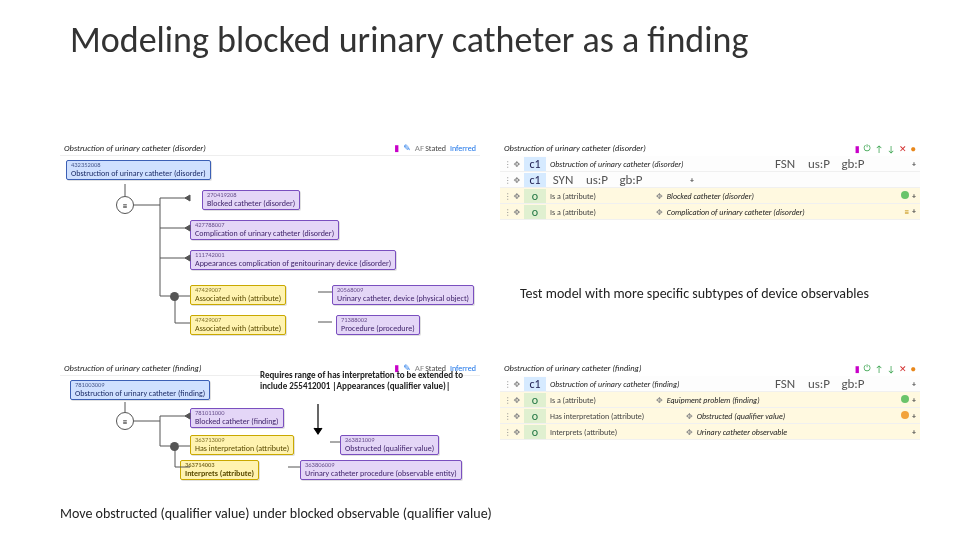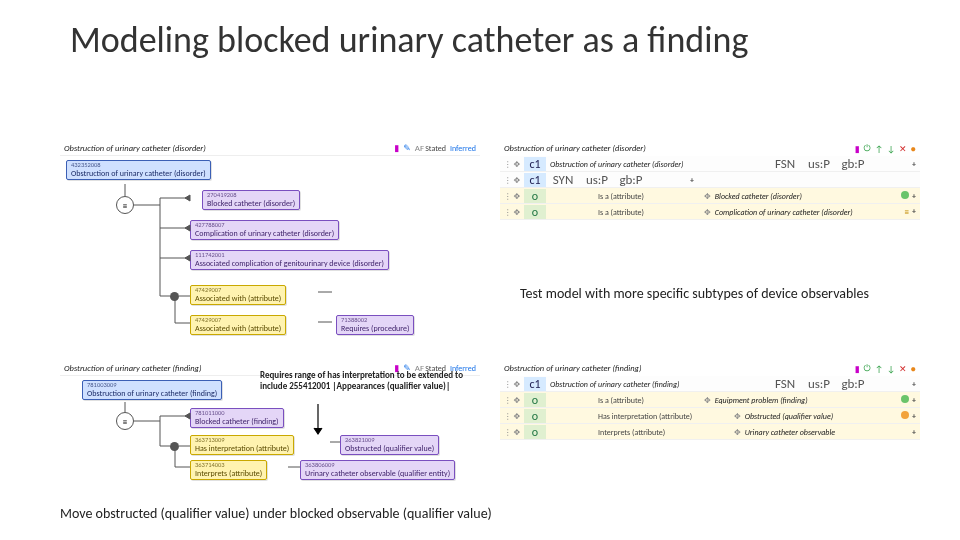--- a/index.html
+++ b/index.html
@@ -69,21 +69,21 @@
 
   
   .tbl { position:absolute; font-size:8px; }
   .trow { display:flex; align-items:center; height:16px; border-bottom:1px solid #f0f0f0; background:#fdfdfd; }
   .trow.lbl { background:#fff9e0; }
   .trow .handles { width:24px; display:flex; gap:2px; justify-content:center; color:#888; }
   .trow .tag { width:22px; text-align:center; font-size:12px; }
   .trow .tag.c1 { background:#d6eaff; color:#225; }
   .trow .tag.o  { background:#e0f0d0; color:#274; }
   .trow .txt { flex:1; padding:0 4px; font-style:italic; color:#222; }
-  .trow .txt.norm{ font-style:normal; color:#444;margin-left:48px;}
+  .trow .txt.norm{ font-style:normal; color:#444;}
   .trow .col { width:34px; text-align:center; font-size:13px; color:#555;}
   .trow .endcap{ width:50px; display:flex; justify-content:flex-end; gap:3px; padding-right:4px;}
   .pill-dot{ width:8px;height:8px;border-radius:50%; display:inline-block;}
   .pill-dot.green{background:#6ac46a;}
   .pill-dot.orange{background:#f2a33c;}
   .plus{ color:#444; font-weight:bold; }
   .eq-mini{ font-size:9px; color:#c08a00;}
 
   .annot {
     position:absolute;
@@ -117,36 +117,40 @@
   <div class="dbox purple" style="left:130px; top:50px;margin-left:12px;">
     <small>270419208</small>
     <span>Blocked catheter (disorder)</span>
   </div>
   <div class="dbox purple" style="left:130px; top:80px;">
     <small>427788007</small>
     <span>Complication of urinary catheter (disorder)</span>
   </div>
   <div class="dbox purple" style="left:130px; top:110px;">
     <small>111742001</small>
-    <span>Associated complication of genitourinary device (disorder)</span>
+    <span>Appearances complication of genitourinary device (disorder)</span>
   </div>
 
   <div class="dot" style="left:110px; top:152px;"></div>
 
   <div class="dbox yellow" style="left:130px; top:145px;">
     <small>47429007</small>
     <span>Associated with (attribute)</span>
   </div>
+  <div class="dbox purple" style="left:272px; top:145px;">
+    <small>20568009</small>
+    <span>Urinary catheter, device (physical object)</span>
+  </div>
   <div class="dbox yellow" style="left:130px; top:175px;">
     <small>47429007</small>
     <span>Associated with (attribute)</span>
   </div>
   <div class="dbox purple" style="left:276px; top:175px;">
     <small>71388002</small>
-    <span>Requires (procedure)</span>
+    <span>Procedure (procedure)</span>
   </div>
 
   <svg class="wires" width="420" height="210">
     <g stroke="#555" stroke-width="1" fill="none">
       <path d="M65 44 V56"></path>
       <path d="M74 65 H100 V58 H130"></path>
       <path d="M100 65 V88 H130"></path>
       <path d="M100 88 V118 H130"></path>
       <path d="M100 118 V156 H110"></path>
       <path d="M119 156 H130"></path>
@@ -222,45 +226,45 @@
 
 <div class="panel" style="left:60px; top:360px; width:420px; height:130px;">
   <div class="panel-header">
     <span class="ttl">Obstruction of urinary catheter (finding)</span>
     <span class="ic magenta">▮</span>
     <span class="ic blue">✎</span>
     <span class="ic gray">AF</span>
     <span class="lbl-stated">Stated</span>
     <span class="lbl-inferred">Inferred</span>
   </div>
-  <div class="dbox blue" style="left:22px; top:20px;">
+  <div class="dbox blue" style="left:10px; top:20px;">
     <small>781003009</small>
     <span>Obstruction of urinary catheter (finding)</span>
   </div>
   <div class="eq-circle" style="left:56px; top:52px;">≡</div>
   <div class="dbox purple" style="left:130px; top:48px;">
     <small>781011000</small>
     <span>Blocked catheter (finding)</span>
   </div>
   <div class="dot" style="left:110px; top:82px;"></div>
   <div class="dbox yellow" style="left:130px; top:75px;">
     <small>363713009</small>
     <span>Has interpretation (attribute)</span>
   </div>
   <div class="dbox purple" style="left:280px; top:75px;">
     <small>263821009</small>
     <span>Obstructed (qualifier value)</span>
   </div>
-  <div class="dbox yellow" style="left:130px; top:100px;">
+  <div class="dbox yellow" style="left:120px; top:100px;font-weight:bold;">
     <small>363714003</small>
     <span>Interprets (attribute)</span>
   </div>
   <div class="dbox purple" style="left:240px; top:100px;">
     <small>363806009</small>
-    <span>Urinary catheter observable (qualifier entity)</span>
+    <span>Urinary catheter procedure (observable entity)</span>
   </div>
   <svg class="wires" width="420" height="130">
     <g stroke="#555" stroke-width="1" fill="none">
       <path d="M65 42 V52"></path>
       <path d="M74 61 H100 V56 H130"></path>
       <path d="M100 61 V86 H110"></path>
       <path d="M119 86 H130"></path>
       <path d="M115 90 V107 H130"></path>
       <path d="M270 82 H280"></path>
       <path d="M228 107 H240"></path>

